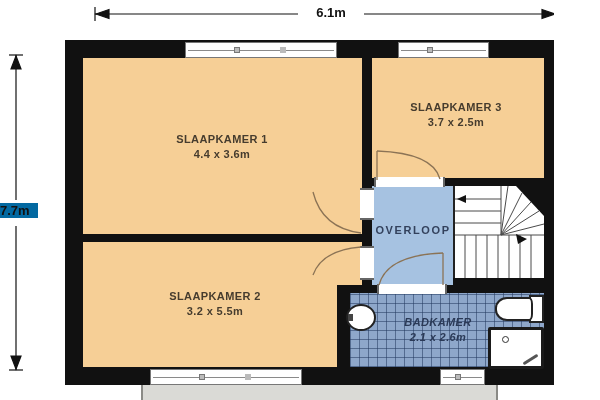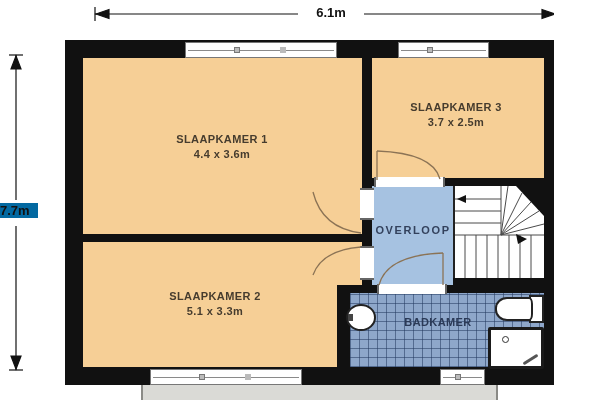--- a/index.html
+++ b/index.html
@@ -25,21 +25,21 @@
                  top:50%;margin-top:-3px;left:32%;}
   .window.wide::after{box-shadow:46px 0 0 0 #bbb;}
   
   .gapv{position:absolute;background:#fff;border-top:2px solid #666;border-bottom:2px solid #666;}
   .gaph{position:absolute;background:#fff;border-left:2px solid #666;border-right:2px solid #666;}
   
   .lbl{position:absolute;font-weight:bold;color:#463c2e;text-align:center;font-size:11px;
        letter-spacing:.4px;line-height:1.4;}
   .lbl .size{font-weight:bold;}
   .lbl-landing{color:#33415c;letter-spacing:1.6px;}
-  .lbl-bath{color:#2b3a57;}
+  .lbl-bath{color:#2b3a57;font-style:italic;}
   .dim{position:absolute;font-weight:bold;color:#111;font-size:13px;}
   .dim-h{left:300px;top:5px;width:62px;text-align:center;background:#fff;}
   .dim-v{left:0px;top:203px;width:38px;text-align:left;background:#0369a1;}
   
   .sink{position:absolute;left:346px;top:304px;width:26px;height:23px;background:#fff;
         border:2px solid #222;border-radius:50%;}
   .sink-tap{position:absolute;left:0px;top:8px;width:5px;height:7px;background:#444;}
   .toilet-bowl{position:absolute;left:495px;top:297px;width:34px;height:20px;background:#fff;
         border:2px solid #222;border-radius:12px 4px 4px 12px / 11px 7px 7px 11px;}
   .toilet-tank{position:absolute;left:529px;top:295px;width:11px;height:24px;background:#fff;
@@ -160,22 +160,23 @@
   <div class="lbl" style="left:122px;top:132px;width:200px;">
     <div>SLAAPKAMER 1</div>
     <div class="size">4.4 x 3.6m</div>
   </div>
   <div class="lbl" style="left:368px;top:100px;width:176px;">
     <div>SLAAPKAMER 3</div>
     <div class="size">3.7 x 2.5m</div>
   </div>
   <div class="lbl" style="left:115px;top:289px;width:200px;">
     <div>SLAAPKAMER 2</div>
-    <div class="size">5.1 x 3.3m</div>
+    <div class="size">3.2 x 5.5m</div>
   </div>
   <div class="lbl lbl-landing" style="left:360px;top:223px;width:106px;">
     <div>OVERLOOP</div>
   </div>
   <div class="lbl lbl-bath" style="left:378px;top:315px;width:120px;">
     <div>BADKAMER</div>
+    <div class="size">2.1 x 2.6m</div>
   </div>
 
 </div>
 
 </body></html>

